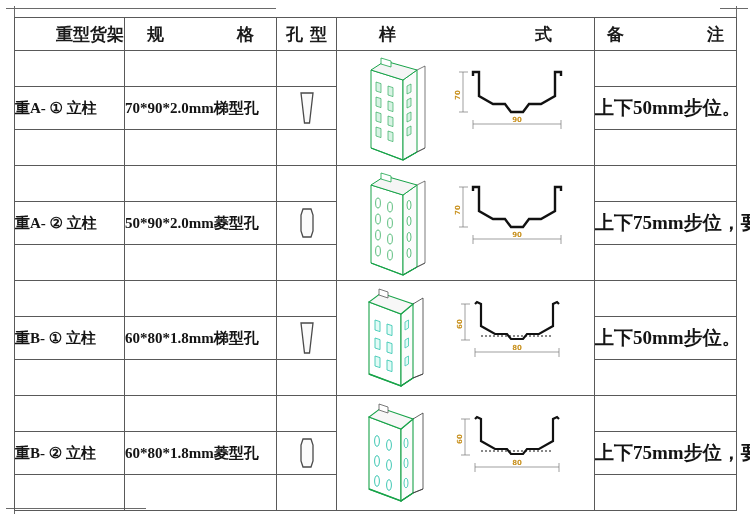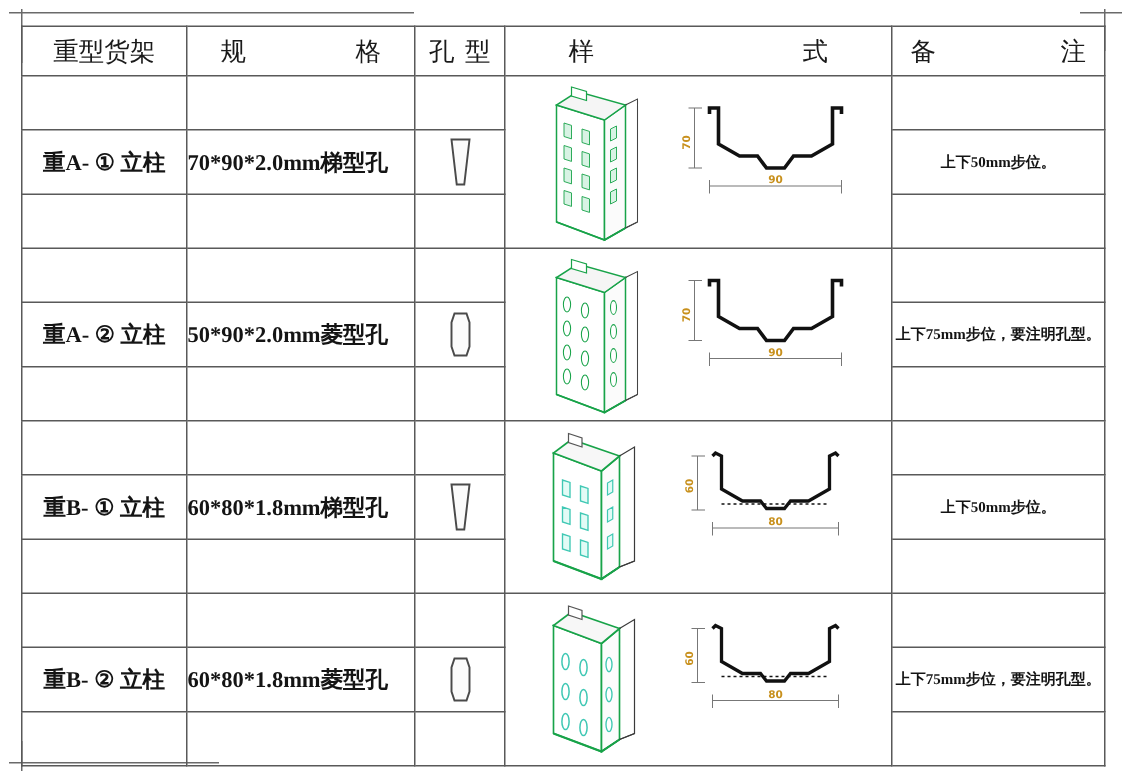--- a/index.html
+++ b/index.html
@@ -67,56 +67,55 @@
   }
 
   col.c-model { width: 110px; }
   col.c-spec  { width: 152px; }
   col.c-hole  { width: 60px; }
   col.c-style { width: 258px; }
   col.c-note  { width: 142px; }
 
   .hdr-row td {
     height: 32px;
-    text-align: center;
+    text-align: right;
     font-size: 17px;
-    font-weight: normal;
+    font-weight: bold;
     color: #1a1a1a;
     letter-spacing: 0;
   }
   .hdr-spread {
     display: flex;
     justify-content: space-between;
     padding: 0 18px;
   }
   .hdr-spread.tight { padding: 0 9px; }
   .hdr-spread.wide  { padding: 0 22px; }
 
   .spacer-row td { height: 35px; }
   .data-row td  { height: 42px; }
 
   .cell-model {
-    text-align: center;
     font-size: 15px;
     font-weight: bold;
     color: #141414;
     white-space: nowrap;
     margin-left: 30px;
   }
   .cell-spec {
     text-align: left;
     font-size: 15px;
     font-weight: bold;
     color: #141414;
     white-space: nowrap;
     font-family: "Liberation Serif", "DejaVu Serif", serif;
   }
   .cell-note {
     text-align: center;
-    font-size: 10px;
+    font-size: 19px;
     font-weight: bold;
     color: #141414;
     white-space: nowrap;
   }
 
   
   .cell-style {
     position: relative;
     padding: 0;
   }

